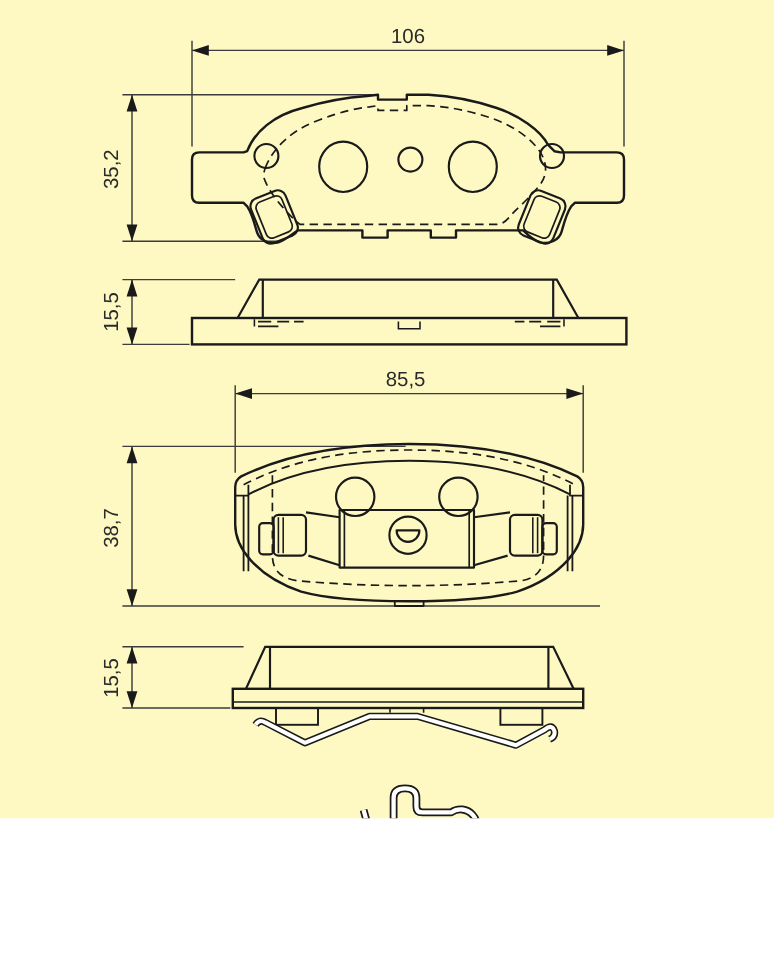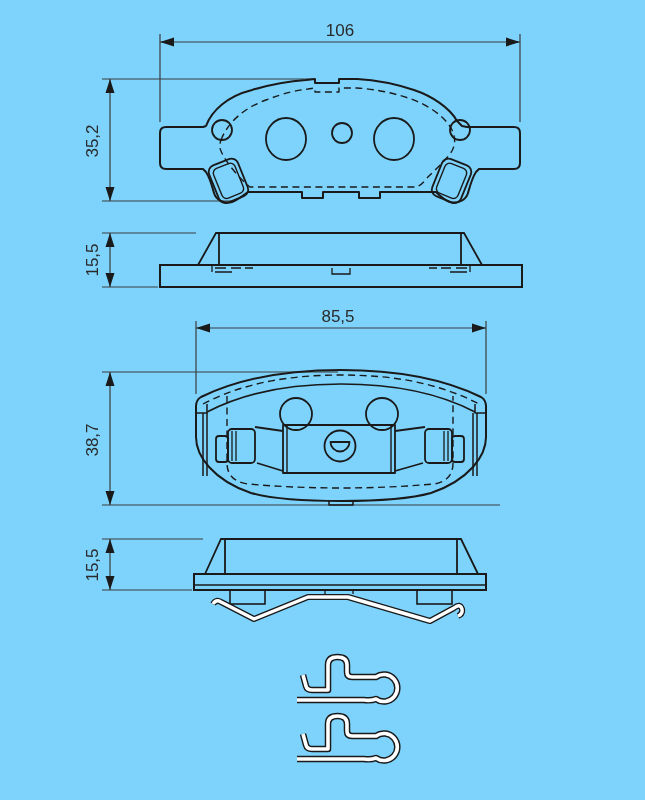--- a/index.html
+++ b/index.html
@@ -1,16 +1,16 @@
 <!DOCTYPE html>
 <html><head>
 <meta charset="utf-8">
 <style>
   html,body{margin:0;padding:0;background:#fff;}
-  .canvas{position:relative;width:645px;height:800px;background:#7dd3fc;overflow:hidden;
+  .canvas{position:relative;width:645px;height:682px;background:#fef9c3;overflow:hidden;
           font-family:"Liberation Sans", sans-serif;}
   svg{position:absolute;left:0;top:0;}
   .dim-text{font-size:17px;fill:#2a2a2a;}
   .ink{stroke:#1a1a1a;fill:none;}
   .dimline{stroke:#3c3c3c;stroke-width:1.2;fill:none;}
   .arrow{fill:#1a1a1a;stroke:none;}
 </style>
 </head>
 <body>
 

